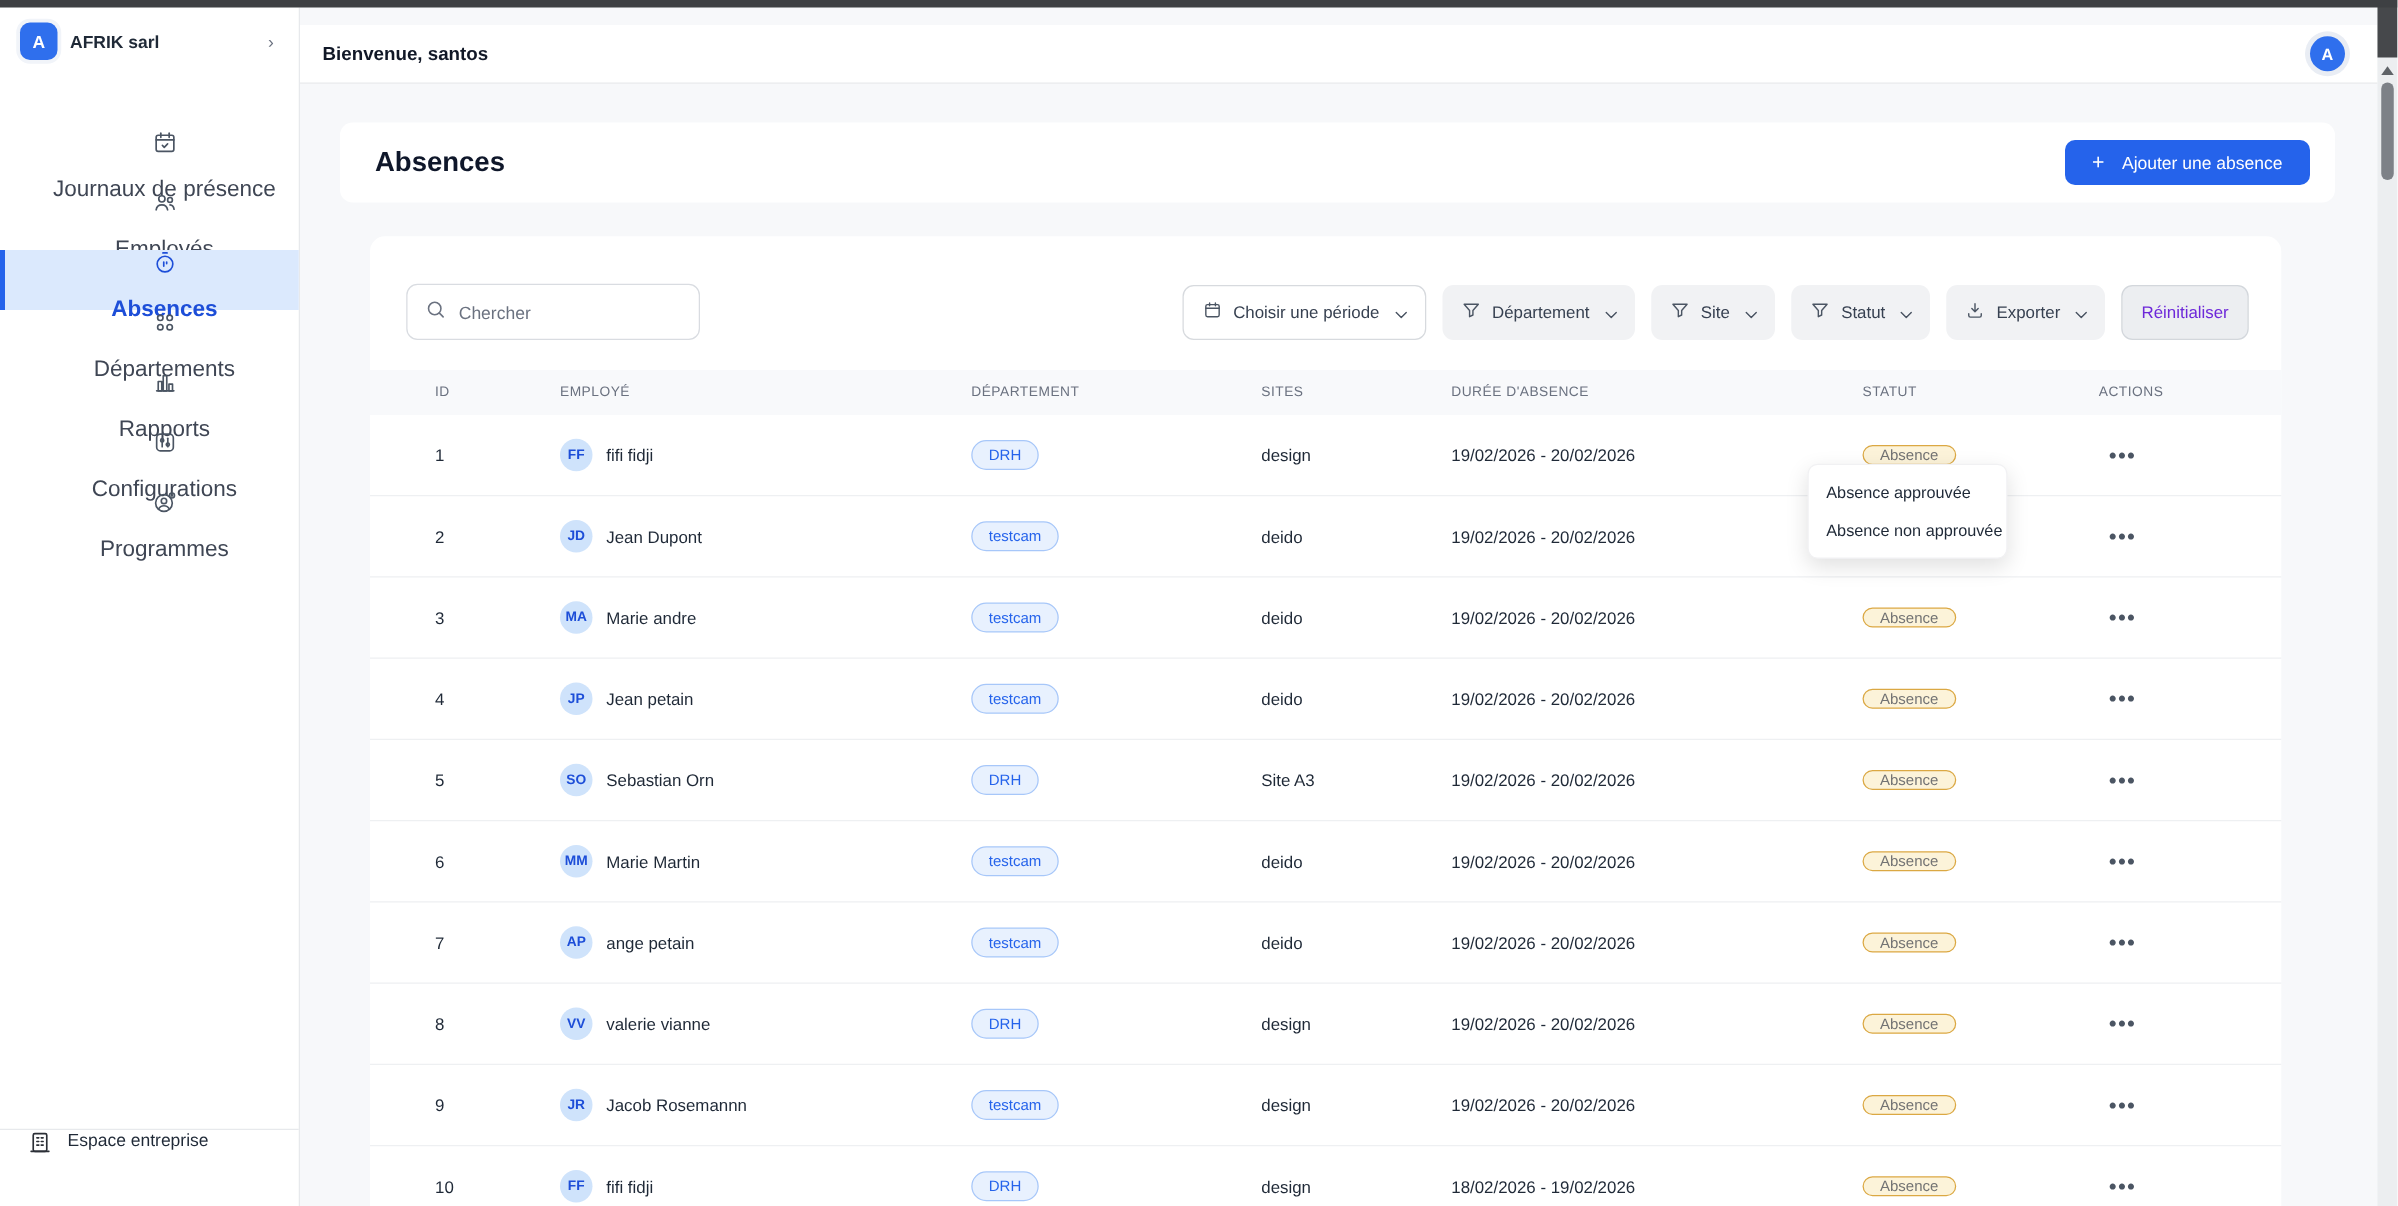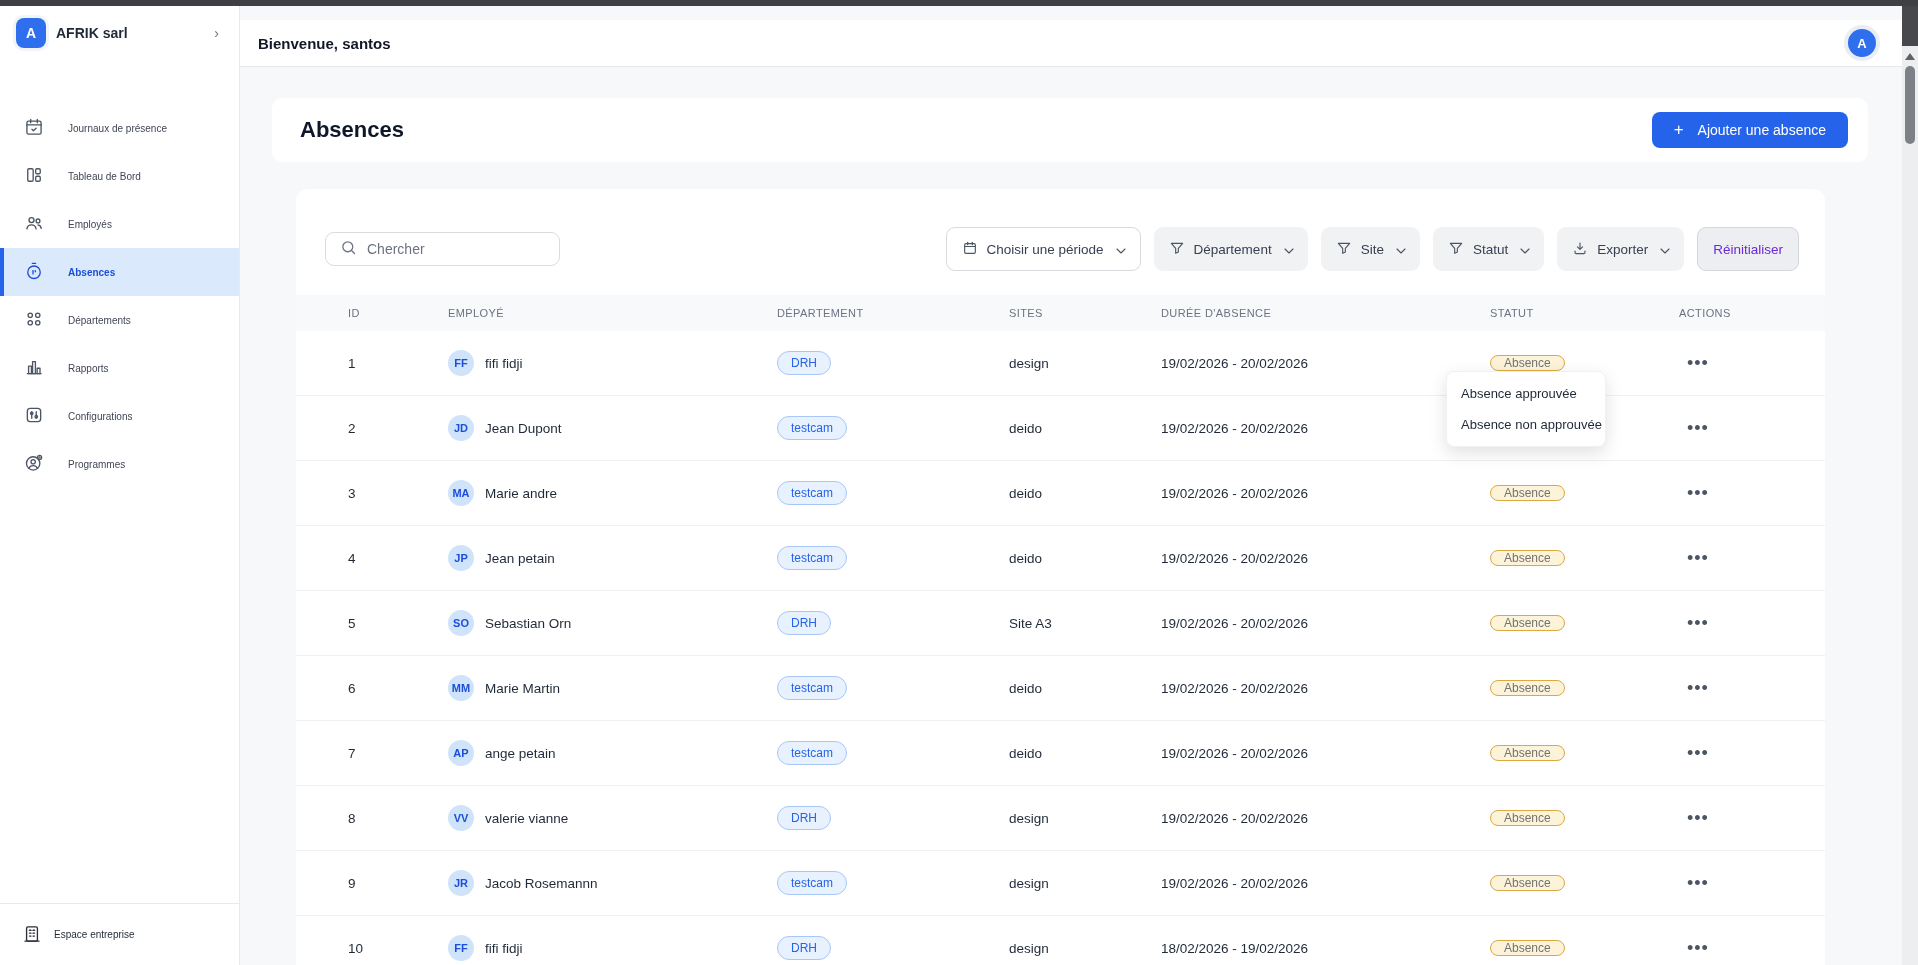--- a/index.html
+++ b/index.html
@@ -15,47 +15,47 @@
   .scrollbar .thumb { position:absolute; top:66px; left:3px; width:10px; height:78px; background:#7d8187; border-radius:5px; }
 
   
   .sidebar { position:absolute; top:6px; left:0; width:240px; height:959px; background:#ffffff; border-right:1px solid #e7e9ec; z-index:10; }
   .sidebar-header { display:flex; align-items:center; gap:10px; padding:12px 14px 12px 16px; }
   .logo-box { width:30px; height:30px; border-radius:8px; background:#2f6fed; color:#fff; font-weight:bold; font-size:14px;
       display:flex; align-items:center; justify-content:center; box-shadow:0 0 0 3px #f1f4f9; }
   .company-name { font-size:14px; font-weight:bold; color:#1f2937; flex:1; }
   .collapse-btn { color:#6b7280; font-size:14px; background:none; border:none; cursor:pointer; padding:2px 6px; }
   .sidebar-menu { margin-top:44px; }
-  .menu-item { display:flex; align-items:center; gap:24px; height:48px; padding-left:20px; font-size:10px; color:#3f4654;
-      cursor:pointer; position:relative; border-left:4px solid transparent; }
+  .menu-item { display:flex; align-items:center; gap:12px; height:48px; padding-left:20px; font-size:18px; color:#3f4654;
+      cursor:pointer; position:relative; border-left:4px solid transparent;flex-direction:column; }
   .menu-item svg { width:20px; height:20px; stroke:#4b5563; fill:none; stroke-width:1.6; stroke-linecap:round; stroke-linejoin:round; flex:0 0 auto; }
   .menu-item.active { background:#dbe9fd; border-left:4px solid #2563eb; color:#1d4ed8; font-weight:bold; }
   .menu-item.active svg { stroke:#1d4ed8; }
   .sidebar-footer { position:absolute; bottom:0; left:0; width:100%; height:62px; border-top:1px solid #e7e9ec;
-      display:flex; align-items:center; gap:12px; padding-left:22px; font-size:10px; color:#1f2937; cursor:pointer; }
+      display:flex; gap:12px; padding-left:22px; font-size:14px; color:#1f2937; cursor:pointer; }
   .sidebar-footer svg { width:20px; height:20px; stroke:#2b2f36; fill:none; stroke-width:1.6; stroke-linecap:round; }
 
   
   .main { position:absolute; top:20px; left:240px; width:1662px; height:959px; }
   .topbar { height:47px; background:#fff; border-bottom:1px solid #e7e9ec; display:flex; align-items:center; padding:0 26px 0 18px; }
   .welcome { font-size:15px; font-weight:bold; color:#111827; }
   .topbar-avatar { margin-left:auto; width:28px; height:28px; border-radius:50%; background:#2f6fed; color:#fff;
       font-size:13px; font-weight:bold; display:flex; align-items:center; justify-content:center;
       box-shadow:0 0 0 4px #e9edf4; cursor:pointer; }
 
   .title-band { margin:31px 34px 0 32px; height:64px; background:#fff; border-radius:10px;
       display:flex; align-items:center; justify-content:space-between; padding:0 20px 0 28px; }
   .page-title { font-size:22px; font-weight:bold; color:#0f172a; }
   .add-btn { background:#2563eb; color:#fff; border:none; border-radius:8px; height:36px; padding:0 22px;
       font-size:14px; display:flex; align-items:center; gap:14px; cursor:pointer; font-family:inherit; }
   .add-btn .plus { font-size:17px; font-weight:normal; }
 
   .card { margin:27px 77px 0 56px; width:1529px; height:820px; background:#fff; border-radius:12px; padding-top:38px; }
   .filter-row { display:flex; align-items:center; padding:0 26px 0 29px; }
-  .search-box { width:235px; height:34px; border:1px solid #d9dce1; border-radius:9px; display:flex; align-items:center;
+  .search-box { width:235px; height:45px; border:1px solid #d9dce1; border-radius:9px; display:flex; align-items:center;
       gap:10px; padding:0 14px; color:#9ca3af; background:#fff; }
   .search-box svg { width:17px; height:17px; stroke:#6b7280; fill:none; stroke-width:1.8; stroke-linecap:round; }
   .search-box input { border:none; outline:none; font-size:14px; font-family:inherit; color:#374151; width:100%; background:transparent; }
   .search-box input::placeholder { color:#6b7280; }
   .filter-right { margin-left:auto; display:flex; gap:13px; }
   .fbtn { height:44px; border-radius:9px; display:flex; align-items:center; gap:9px; font-size:13.5px; color:#374151;
       padding:0 15px; cursor:pointer; border:none; background:#f1f2f4; font-family:inherit; white-space:nowrap; }
   .fbtn svg { width:16px; height:16px; stroke:#4b5563; fill:none; stroke-width:1.7; stroke-linecap:round; stroke-linejoin:round; }
   .fbtn .chev { width:12px; height:12px; }
   .fbtn.outline { background:#fff; border:1px solid #d7dade; }
@@ -97,28 +97,20 @@
   <nav class="sidebar-menu">
     <div class="menu-item">
       <span><svg viewBox="0 0 24 24" width="20" height="20" fill="none" stroke="#4b5563" stroke-width="1.6" stroke-linecap="round" stroke-linejoin="round">
             <rect x="3.5" y="5" width="17" height="15.5" rx="2"></rect>
             <line x1="3.5" y1="9.5" x2="20.5" y2="9.5"></line>
             <line x1="8" y1="3" x2="8" y2="7"></line>
             <line x1="16" y1="3" x2="16" y2="7"></line>
             <path d="M9.5 14.8l1.8 1.8 3.2-3.2"></path>
           </svg></span>
       <span>Journaux de présence</span>
-    </div>
-    <div class="menu-item">
-      <span><svg viewBox="0 0 24 24" width="20" height="20" fill="none" stroke="#4b5563" stroke-width="1.6" stroke-linecap="round">
-            <rect x="4.5" y="4.5" width="6.5" height="15" rx="1.5"></rect>
-            <rect x="14" y="4.5" width="5.5" height="6" rx="1.5"></rect>
-            <rect x="14" y="13.5" width="5.5" height="6" rx="1.5"></rect>
-          </svg></span>
-      <span>Tableau de Bord</span>
     </div>
     <div class="menu-item">
       <span><svg viewBox="0 0 24 24" width="20" height="20" fill="none" stroke="#4b5563" stroke-width="1.6" stroke-linecap="round">
             <circle cx="9" cy="8.5" r="3"></circle>
             <path d="M3.5 19c.4-3 2.7-4.8 5.5-4.8S14 16 14.5 19"></path>
             <circle cx="16.8" cy="9.5" r="2.3"></circle>
             <path d="M16.8 14.3c2.3.3 3.6 1.9 3.9 4.2"></path>
           </svg></span>
       <span>Employés</span>
     </div>

